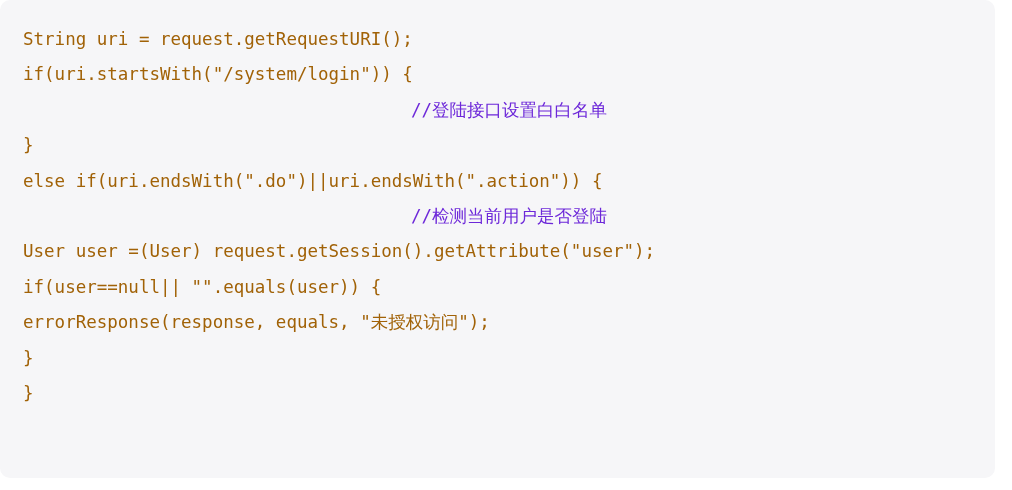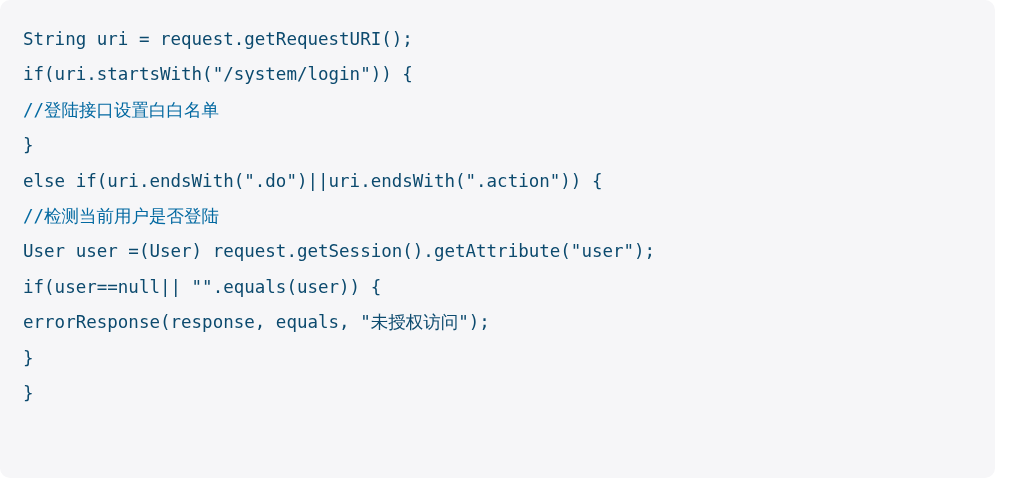--- a/index.html
+++ b/index.html
@@ -31,27 +31,28 @@
     margin: 0;
     padding: 0;
     list-style: none;
   }
 
   .code-line {
     height: 35.4px;
     line-height: 35.4px;
     font-family: "DejaVu Sans Mono", "Liberation Mono", monospace;
     font-size: 17.5px;
-    color: #0c4a6e;
+    color: #a16207;
     white-space: pre;
     letter-spacing: 0px;
   }
 
   .code-line.comment {
-    color: #0369a1;
+    color: #6d28d9;
+    text-align: center;
   }
 </style>
 </head>
 <body>
 
 <div id="code-panel">
   <div class="code-lines" id="code-lines">
       <div class="code-line">String uri = request.getRequestURI();</div>
       <div class="code-line">if(uri.startsWith("/system/login")) {</div>
       <div class="code-line comment">//登陆接口设置白白名单</div>

